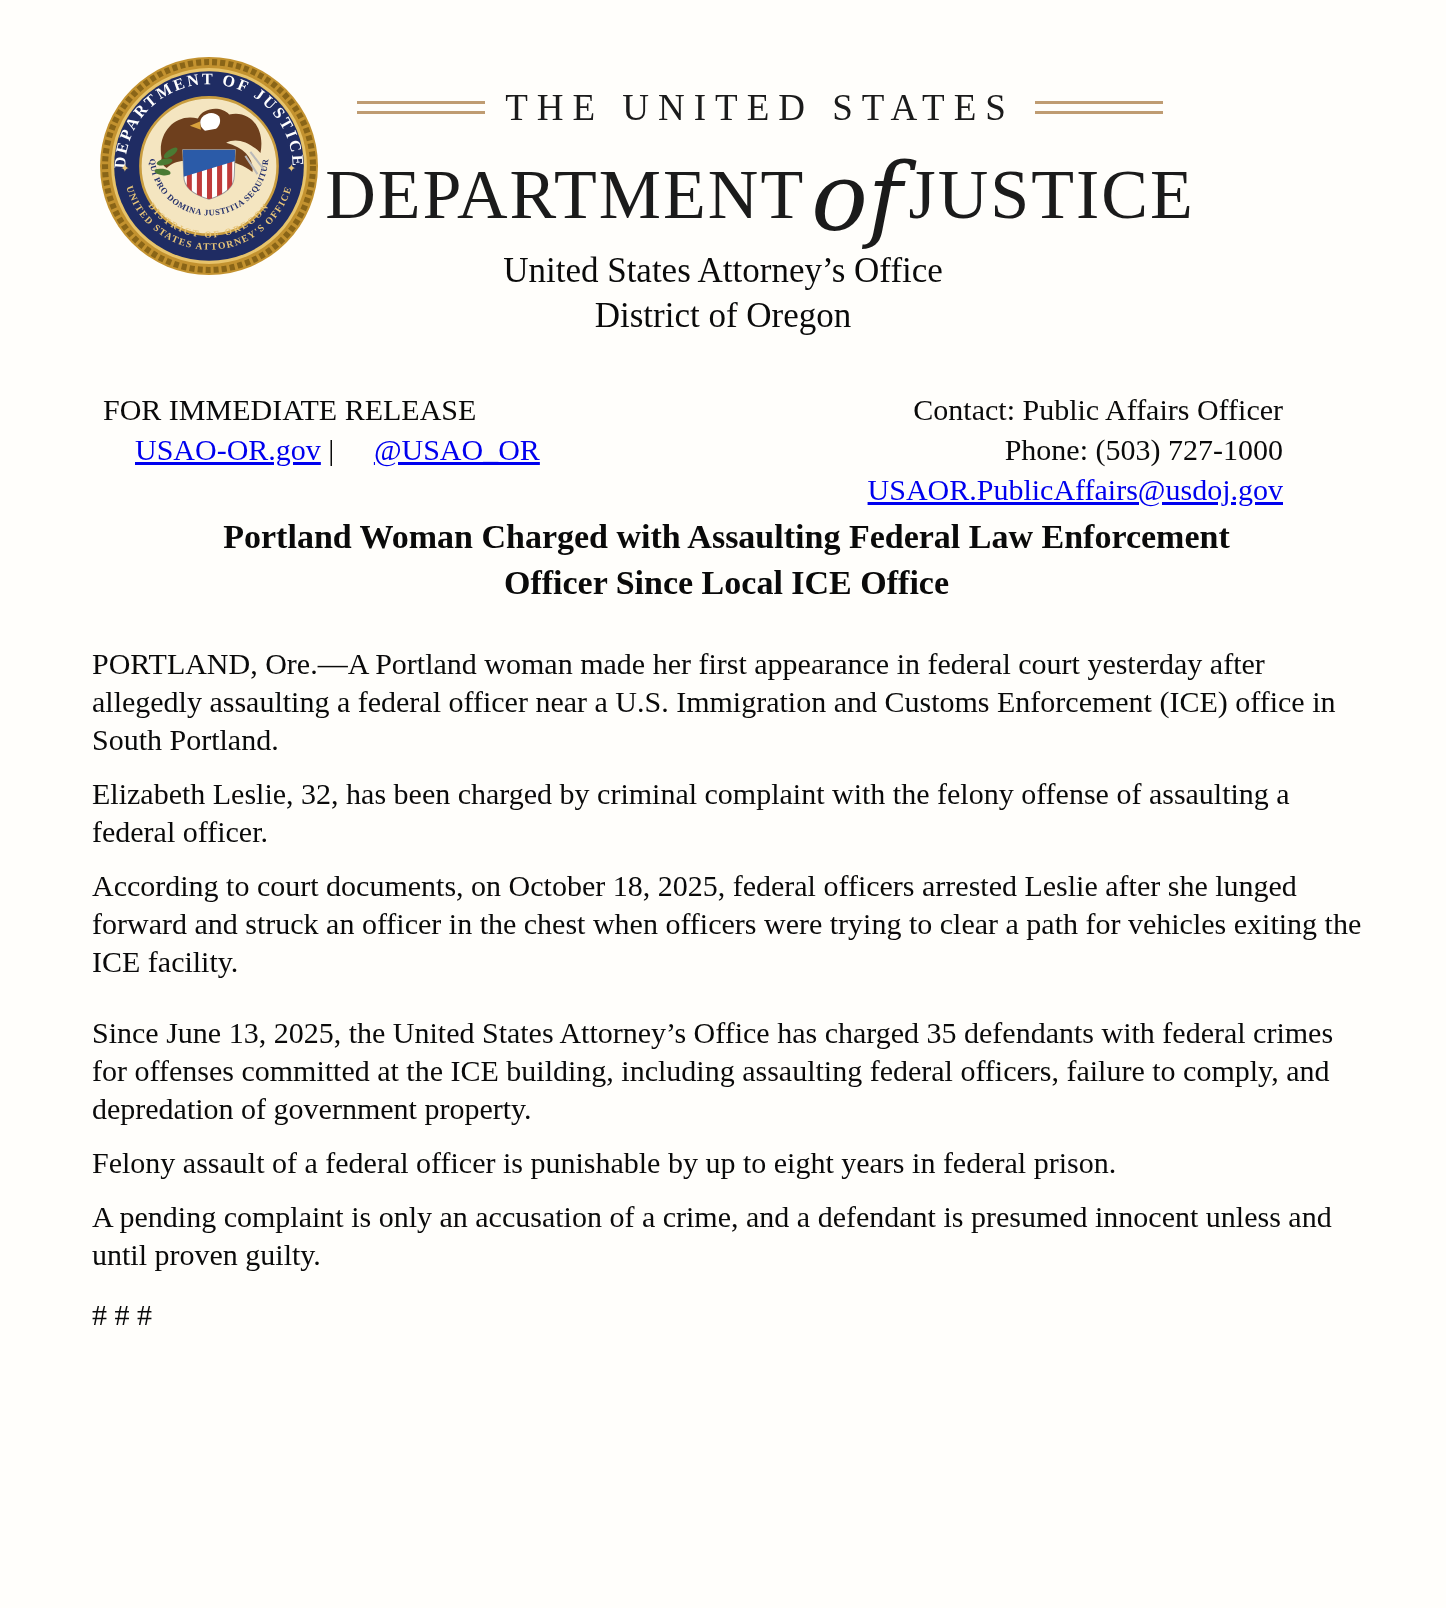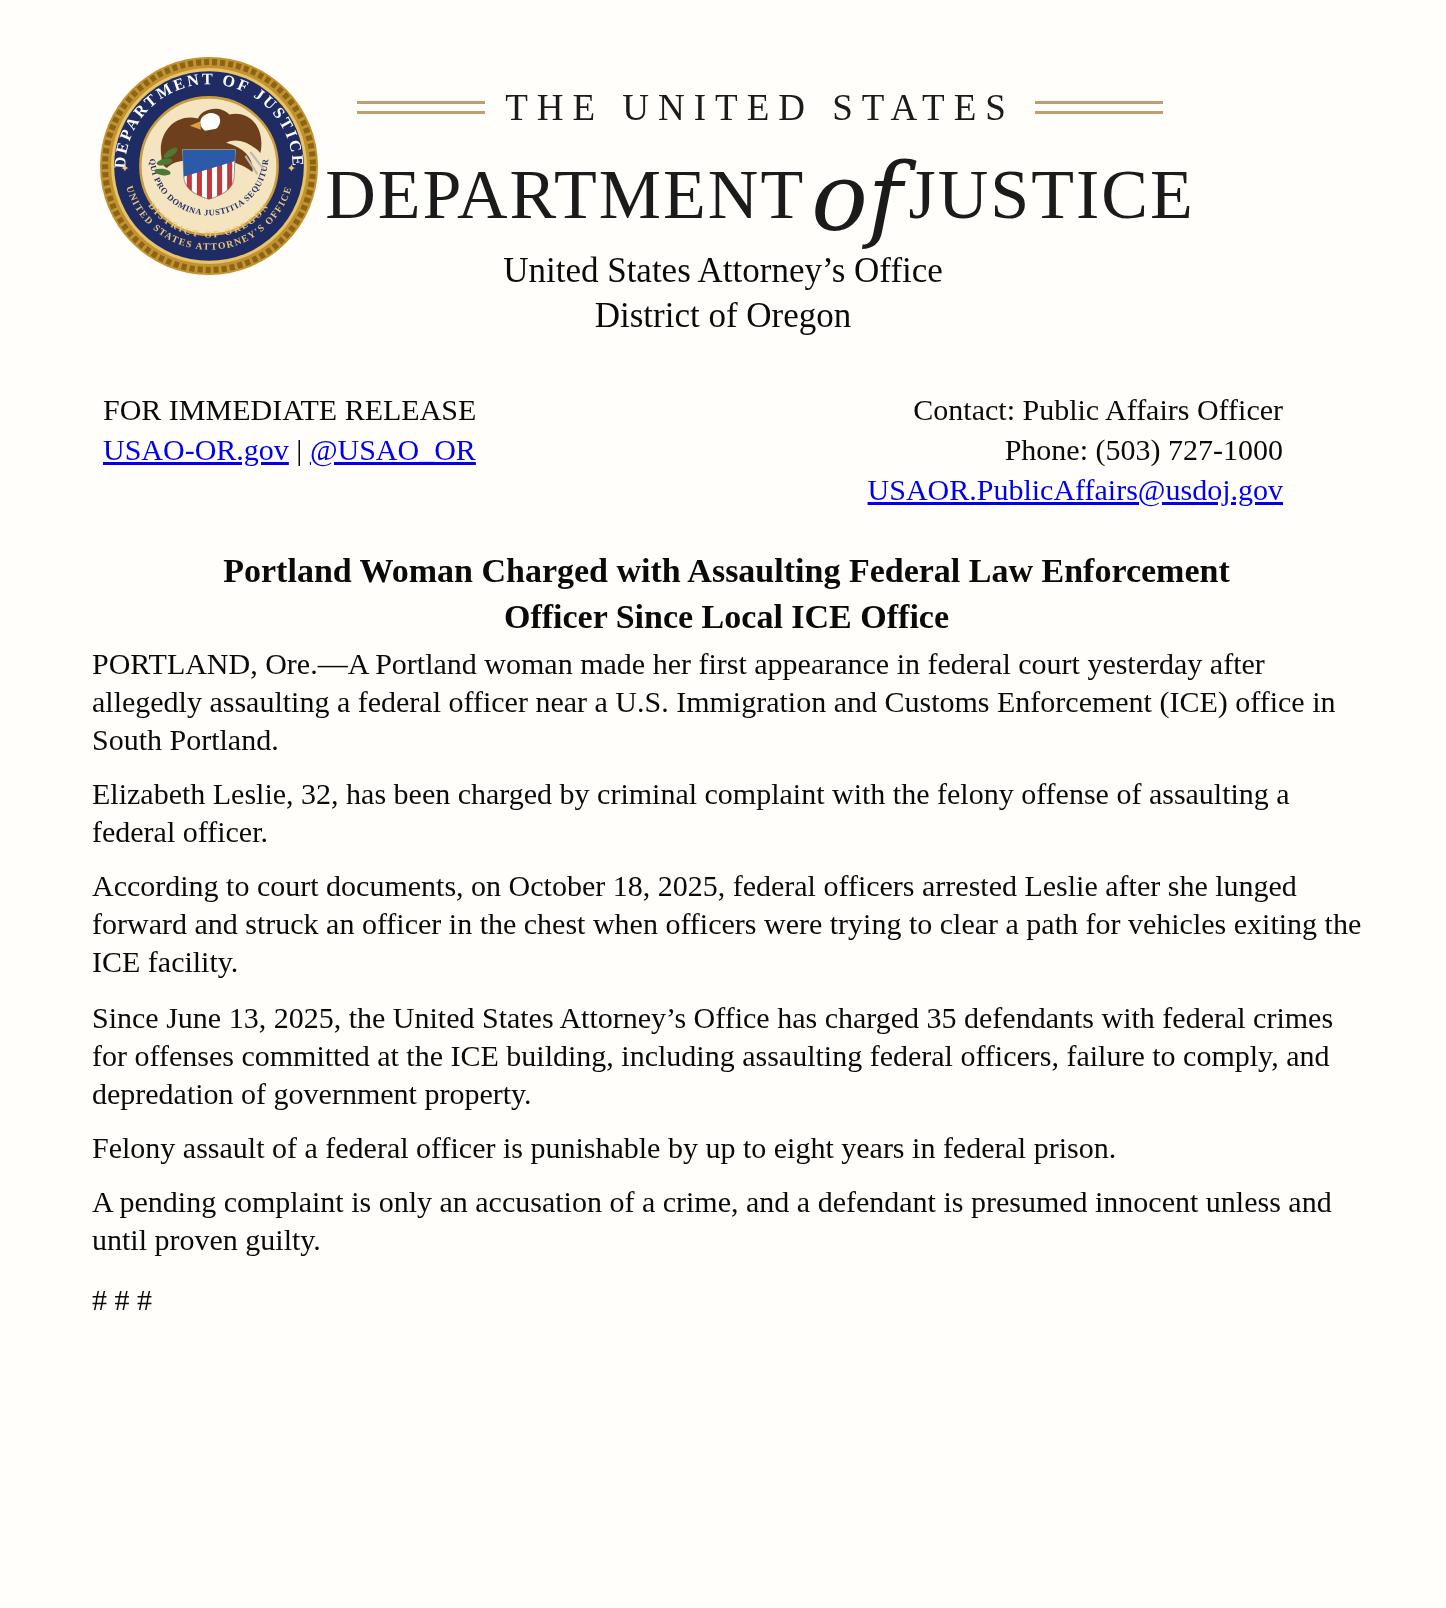--- a/index.html
+++ b/index.html
@@ -31,30 +31,30 @@
            position:relative;top:12px;margin:0 2px;}
   
   .office{position:absolute;left:0;top:248px;width:1446px;text-align:center;
           font-size:35px;line-height:45px;}
   
   .release{position:absolute;left:103px;right:163px;top:390px;
            display:flex;justify-content:space-between;
            font-size:30px;line-height:40px;}
   .release .col-left{text-align:left;}
   .release .col-right{text-align:right;}
-  a.doc-link{color:#0000ee;text-decoration:underline;cursor:pointer;}
+  a.doc-link{color:#0000ee;text-decoration:underline;cursor:pointer;margin-left:32px;}
   .link-sep{color:#0a0a0a;}
   
-  .headline{position:absolute;left:88px;right:81px;top:548px;text-align:center;
+  .headline{position:absolute;left:88px;right:81px;top:514px;text-align:center;
             font-weight:bold;font-size:34px;line-height:46px;}
   
   .body-text{position:absolute;left:92px;right:81px;top:645px;
              font-size:30px;line-height:38px;text-align:left;}
   .body-text p{margin:0 0 16px 0;}
-  .body-text p.gap-above{margin-top:18px;}
+  .body-text p.gap-above{margin-top:33px;}
   .end-mark{margin-top:22px;font-size:30px;}
 </style>
 </head>
 <body>
 
 <div class="page">
 
   <svg class="seal" viewBox="0 0 220 220" aria-hidden="true">
     <defs>
       <path id="arcTop" d="M 27,112 A 83,83 0 0 1 193,112"></path>

